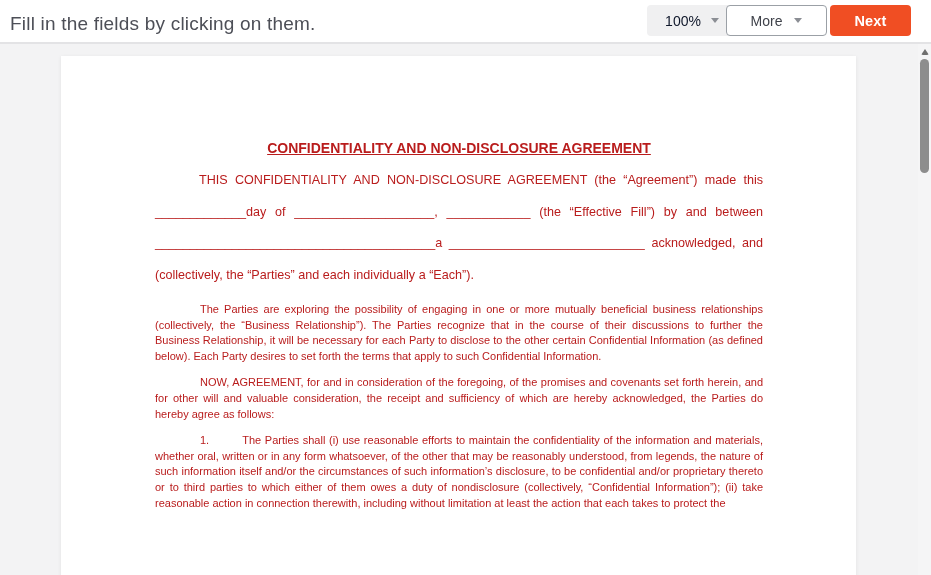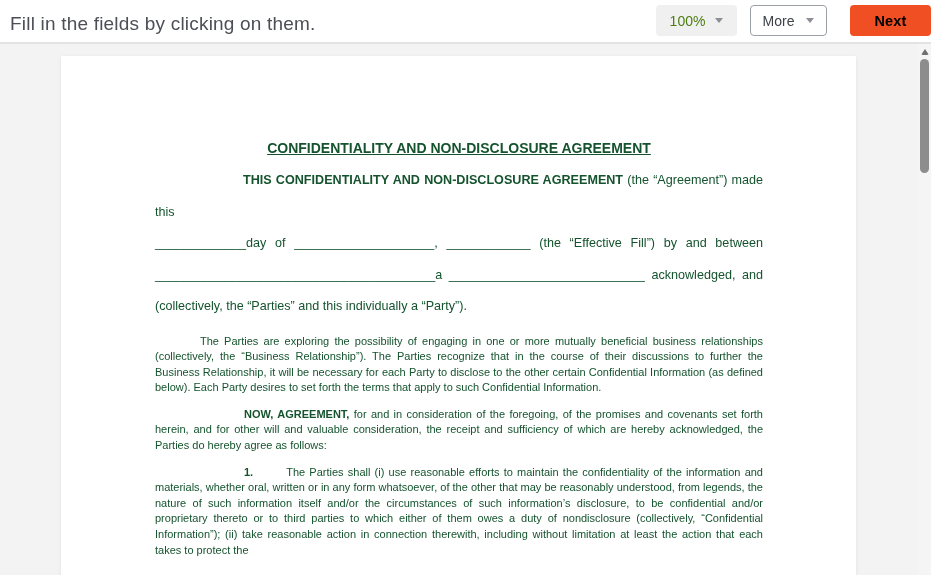--- a/index.html
+++ b/index.html
@@ -21,30 +21,30 @@
     position: absolute; left: 10px; top: 13px;
     font-size: 19px; color: #4d4f57; letter-spacing: 0.2px;
   }
   .ctrl {
     position: absolute; top: 5px; height: 31px;
     display: flex; align-items: center; justify-content: center;
     border-radius: 4px; font-size: 14px; cursor: pointer;
     font-family: "Liberation Sans", sans-serif;
   }
   .zoom-ctrl {
-    right: 194px; width: 81px;
-    background: #f0f0f1; border: none; color: #4d7c0f; gap: 10px;
+    right: 194px; width: 90px;
+    background: #f0f0f1; border: none; color: #0f172a; gap: 10px;
   }
   .more-btn {
-    right: 104px; width: 77px;
+    right: 104px; width: 101px;
     background: #ffffff; border: 1px solid #9ba0a6; color: #3f424a; gap: 12px;
   }
   .next-btn {
-    right: 0; width: 81px;
-    border: none; color: #000000; font-weight: 700; font-size: 14.5px;
+    right: 20px; width: 81px;
+    border: none; color: #ffffff; font-weight: 700; font-size: 14.5px;
     letter-spacing: 0.2px;
   }
   .caret-down {
     width: 0; height: 0; display: inline-block;
     border-left: 4.5px solid transparent;
     border-right: 4.5px solid transparent;
     border-top: 5px solid #8b8e94;
   }
 
   
@@ -53,36 +53,36 @@
     background: #f3f3f4; overflow: hidden;
   }
   .page {
     position: absolute; left: 61px; top: 12px;
     width: 795px; height: 980px;
     background: #ffffff;
     box-shadow: 0 1px 4px rgba(0,0,0,0.07);
     padding: 84px 93px 40px 94px;
     cursor: default;
   }
-  .doc { color: #14532d; }
+  .doc { color: #b91c1c; }
   .doc-title {
     text-align: center; font-weight: bold; text-decoration: underline;
     font-size: 14px; line-height: 17px; margin-bottom: 8px;
   }
   .intro-line {
     font-size: 12.6px; line-height: 31.5px;
     text-align: justify; text-align-last: justify;
   }
   .intro-line.first { text-indent: 44px; }
   .intro-line.last { text-align-last: left; }
   .para {
     font-size: 11px; line-height: 15.6px;
     text-align: justify; text-indent: 45px; margin-top: 11px;
   }
-  .b { font-weight: bold; margin-left: 44px; }
+  .b { font-weight: normal; }
   .num-spacer { display: inline-block; width: 33px; }
 
   
   .scrollbar {
     position: absolute; top: 44px; right: 0; bottom: 0; width: 13px;
     background: #f5f5f6;
   }
   .scroll-up-btn {
     position: absolute; top: 2px; left: 0; width: 13px; height: 12px;
     display: flex; align-items: center; justify-content: center;
@@ -123,21 +123,21 @@
   <div class="page">
     <div class="doc">
 
       <div class="doc-title">CONFIDENTIALITY AND NON-DISCLOSURE AGREEMENT</div>
 
       <div class="intro-line first">
         <span class="b">THIS CONFIDENTIALITY AND NON-DISCLOSURE AGREEMENT</span><span> (the “Agreement”) made this</span>
       </div>
       <div class="intro-line">_____________day of ____________________, ____________ (the “Effective Fill”) by and between</div>
       <div class="intro-line">________________________________________a ____________________________ acknowledged, and</div>
-      <div class="intro-line last">(collectively, the “Parties” and this individually a “Party”).</div>
+      <div class="intro-line last">(collectively, the “Parties” and each individually a “Each”).</div>
 
       <p class="para">
         <span>The Parties are exploring the possibility of engaging in one or more mutually beneficial business relationships (collectively, the “Business Relationship”).  The Parties recognize that in the course of their discussions to further the Business Relationship, it will be necessary for each Party to disclose to the other certain Confidential Information (as defined below). Each Party desires to set forth the terms that apply to such Confidential Information.</span>
       </p>
 
       <p class="para">
         <span class="b">NOW, AGREEMENT,</span><span> for and in consideration of the foregoing, of the promises and covenants set forth herein, and for other will and valuable consideration, the receipt and sufficiency of which are hereby acknowledged, the Parties do hereby agree as follows:</span>
       </p>
 
       <p class="para">

